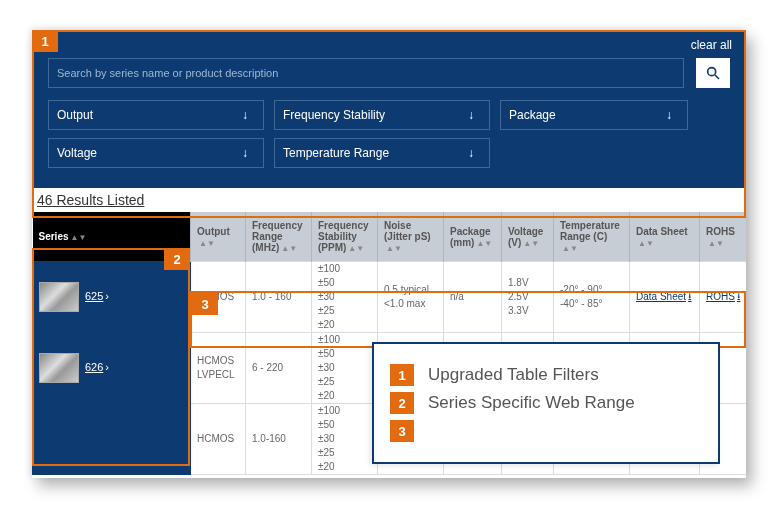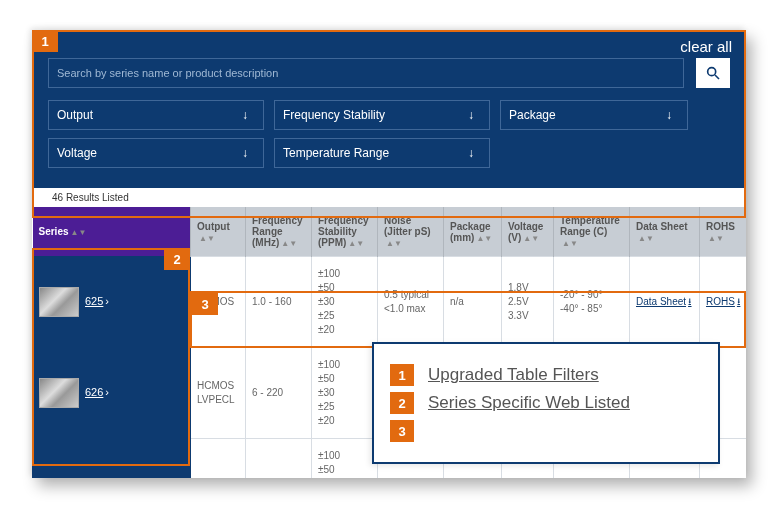--- a/index.html
+++ b/index.html
@@ -28,21 +28,21 @@
     position:absolute;
     width:26px; height:22px;
     background:#e26a0f; color:#fff;
     font-weight:bold; font-size:13px;
     display:flex; align-items:center; justify-content:center;
     z-index:5;
   }
   .b1 { left:0; top:0; }
   .clear-all {
     position:absolute; right:14px; top:8px;
-    font-size:15px; color:#fff; text-decoration:none; cursor:pointer;
+    font-size:12px; color:#fff; text-decoration:none; cursor:pointer;
   }
   .filters h2 { font-size:22px; font-weight:600; margin-top:10px; margin-bottom:4px; }
   .kw-row { display:flex; align-items:flex-end; }
   .kw-left { width:345px; }
   .kw-right { flex:1; }
   .kw-label { font-size:12px; margin-bottom:4px; display:block; }
   .kw-search { display:flex;gap:12px; }
   .kw-input {
     flex:1; height:30px; background:#0d3a70; border:1px solid #3f6798;
     color:#9fb8d4; font-size:11px; padding:0 8px; outline:none;
@@ -58,36 +58,36 @@
     display:flex; align-items:center; justify-content:space-between;
     border:1px solid #3f6798; height:30px; padding:0 8px;
     font-size:12px; cursor:pointer; background:#0d3a70;
   }
   .drop.w1 { width:216px; }
   .drop.w2 { width:216px; }
   .drop.w3 { width:188px; }
   .arrow-box {
     width:20px; height:20px; display:flex; align-items:center; justify-content:center;
   }
-  .results-count { font-size:10px; color:#333; padding:4px 20px; }
+  .results-count { font-size:14px; color:#333; padding:4px 5px;text-decoration:underline; }
 
   table { border-collapse:collapse; width:100%; table-layout:fixed; }
   thead th {
     background:#c7cdd4; color:#555; font-size:10px; font-weight:600;
     text-align:left; padding:8px 6px; border-right:1px solid #b0b6bd;
     vertical-align:middle; position:relative;
   }
   thead th.series {
-    background:#4c1d95; color:#fff;
+    background:#000000; color:#fff;
   }
   thead th .sort {
     display:inline-block; margin-left:2px; color:#888; font-size:8px;
   }
   tbody td {
-    font-size:10px; color:#666; padding:10px 6px; border:1px solid #d8dde3;
+    font-size:10px; color:#666; padding:0 6px; border:1px solid #d8dde3;
     vertical-align:middle; line-height:1.4;
   }
   tbody td.series-cell {
     background:#0d3a70; color:#fff; border:1px solid #0d3a70;
     position:relative;
   }
   .chip-img {
     width:40px; height:30px; background:linear-gradient(135deg,#888,#ddd 40%,#999 60%,#ccc);
     border:1px solid #aaa; display:inline-block; vertical-align:middle;
     margin-right:6px;
@@ -107,21 +107,21 @@
     width:348px; background:#fff; border:2px solid #0d3a70;
     padding:14px 16px; z-index:10;
     box-shadow:-2px 2px 6px rgba(0,0,0,.1);
   }
   .legend-row { display:flex; align-items:center; margin:6px 0; }
   .legend-badge {
     width:24px; height:22px; background:#e26a0f; color:#fff;
     font-weight:bold; font-size:13px; margin-right:14px;
     display:flex; align-items:center; justify-content:center;
   }
-  .legend-text { color:#555; font-size:17px;text-decoration:underline; }
+  .legend-text { color:#555; font-size:17px; }
 </style>
 </head>
 <body>
 
 <div class="frame">
   <div class="canvas">
 
     <div class="filters">
       <a class="clear-all">clear all</a>
 
@@ -262,21 +262,21 @@
     <div class="orange-border ob-3"></div>
     <div class="badge b3">3</div>
 
     <div class="legend">
       <div class="legend-row">
         <div class="legend-badge">1</div>
         <div class="legend-text">Upgraded Table Filters</div>
       </div>
       <div class="legend-row">
         <div class="legend-badge">2</div>
-        <div class="legend-text">Series Specific Web Listed</div>
+        <div class="legend-text">Series Specific Web Range</div>
       </div>
       <div class="legend-row">
         <div class="legend-badge">3</div>
       </div>
     </div>
 
   </div>
 </div>
 
 </body></html>

